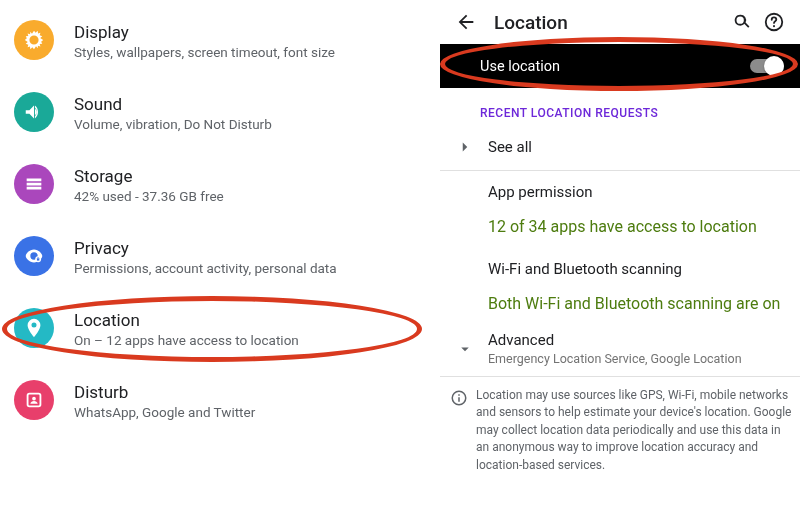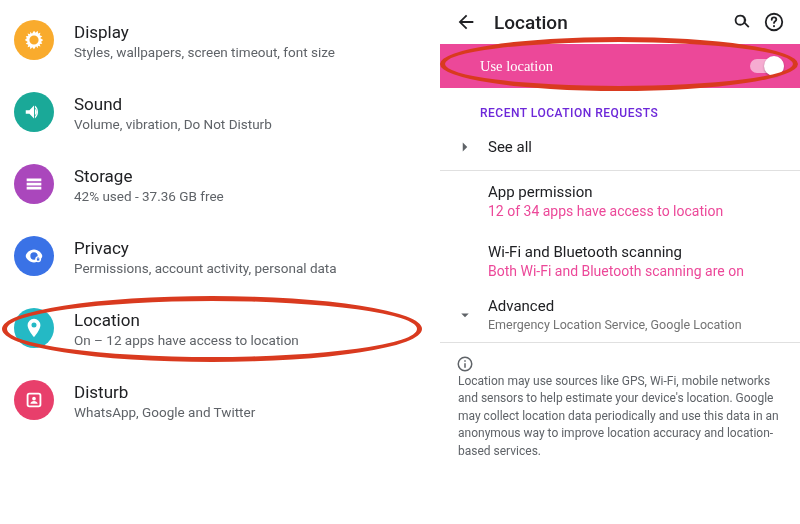--- a/index.html
+++ b/index.html
@@ -38,24 +38,23 @@
   
   .r-header {
     display: flex; align-items: center; height: 44px; padding: 0 10px;
   }
   .r-back { width: 32px; display:flex; align-items:center; justify-content:center; }
   .r-title { font-size: 19px; font-weight: 500; margin-left: 12px; flex: 1; }
   .r-hicon { width: 32px; display:flex; align-items:center; justify-content:center; }
 
   
   .r-banner {
-    background: #ec4899; color: #fff; height: 44px;
+    background: #000000; color: #fff; height: 44px;
     display:flex; align-items:center; padding: 0 16px 0 40px;
     position: relative;
-    font-family: Liberation Serif, serif;
   }
   .r-banner-label { font-size: 14.5px; }
   .switch {
     width: 34px; height: 20px; margin-left: auto; position: relative;
   }
   .switch-track {
     position:absolute; top:3px; left:0; width:34px; height:14px;
     background: rgba(255,255,255,0.55); border-radius: 8px;
   }
   .switch-thumb {
@@ -74,24 +73,24 @@
   }
   .r-row .lead { width: 30px; display:flex; align-items:center; justify-content:center; margin-right: 0; }
   .r-row .body { padding-left: 8px; flex:1; }
   .r-row .title { font-size: 15px; color:#202124; }
   .r-row .sub { font-size: 12.5px; color:#737373; margin-top:2px; }
 
   .r-sep { border-top: 1px solid #e0e0e0; margin: 4px 0 0 0; }
 
   .r-block { padding: 12px 16px 12px 48px; }
   .r-block .title { font-size: 15px; }
-  .r-block .sub { font-size: 14px; color:#ec4899; margin-top:2px; }
+  .r-block .sub { font-size: 16px; color:#4d7c0f; margin-top:16px; }
 
   .r-info {
-    display:flex; padding: 10px 8px 10px 10px; flex-direction: column;
+    display:flex; padding: 10px 8px 10px 10px;
   }
   .r-info .lead { width:30px; display:flex; justify-content:center; padding-top:2px;}
   .r-info .body { font-size: 12px; color:#5f6368; line-height:1.45; padding-left:8px; }
 
   .chevron { width:18px;height:18px; fill:#5f6368; }
   .hicon { width:22px;height:22px; fill:#5f6368; }
   .google-g { width:20px;height:20px; }
 </style>
 </head>
 <body>

